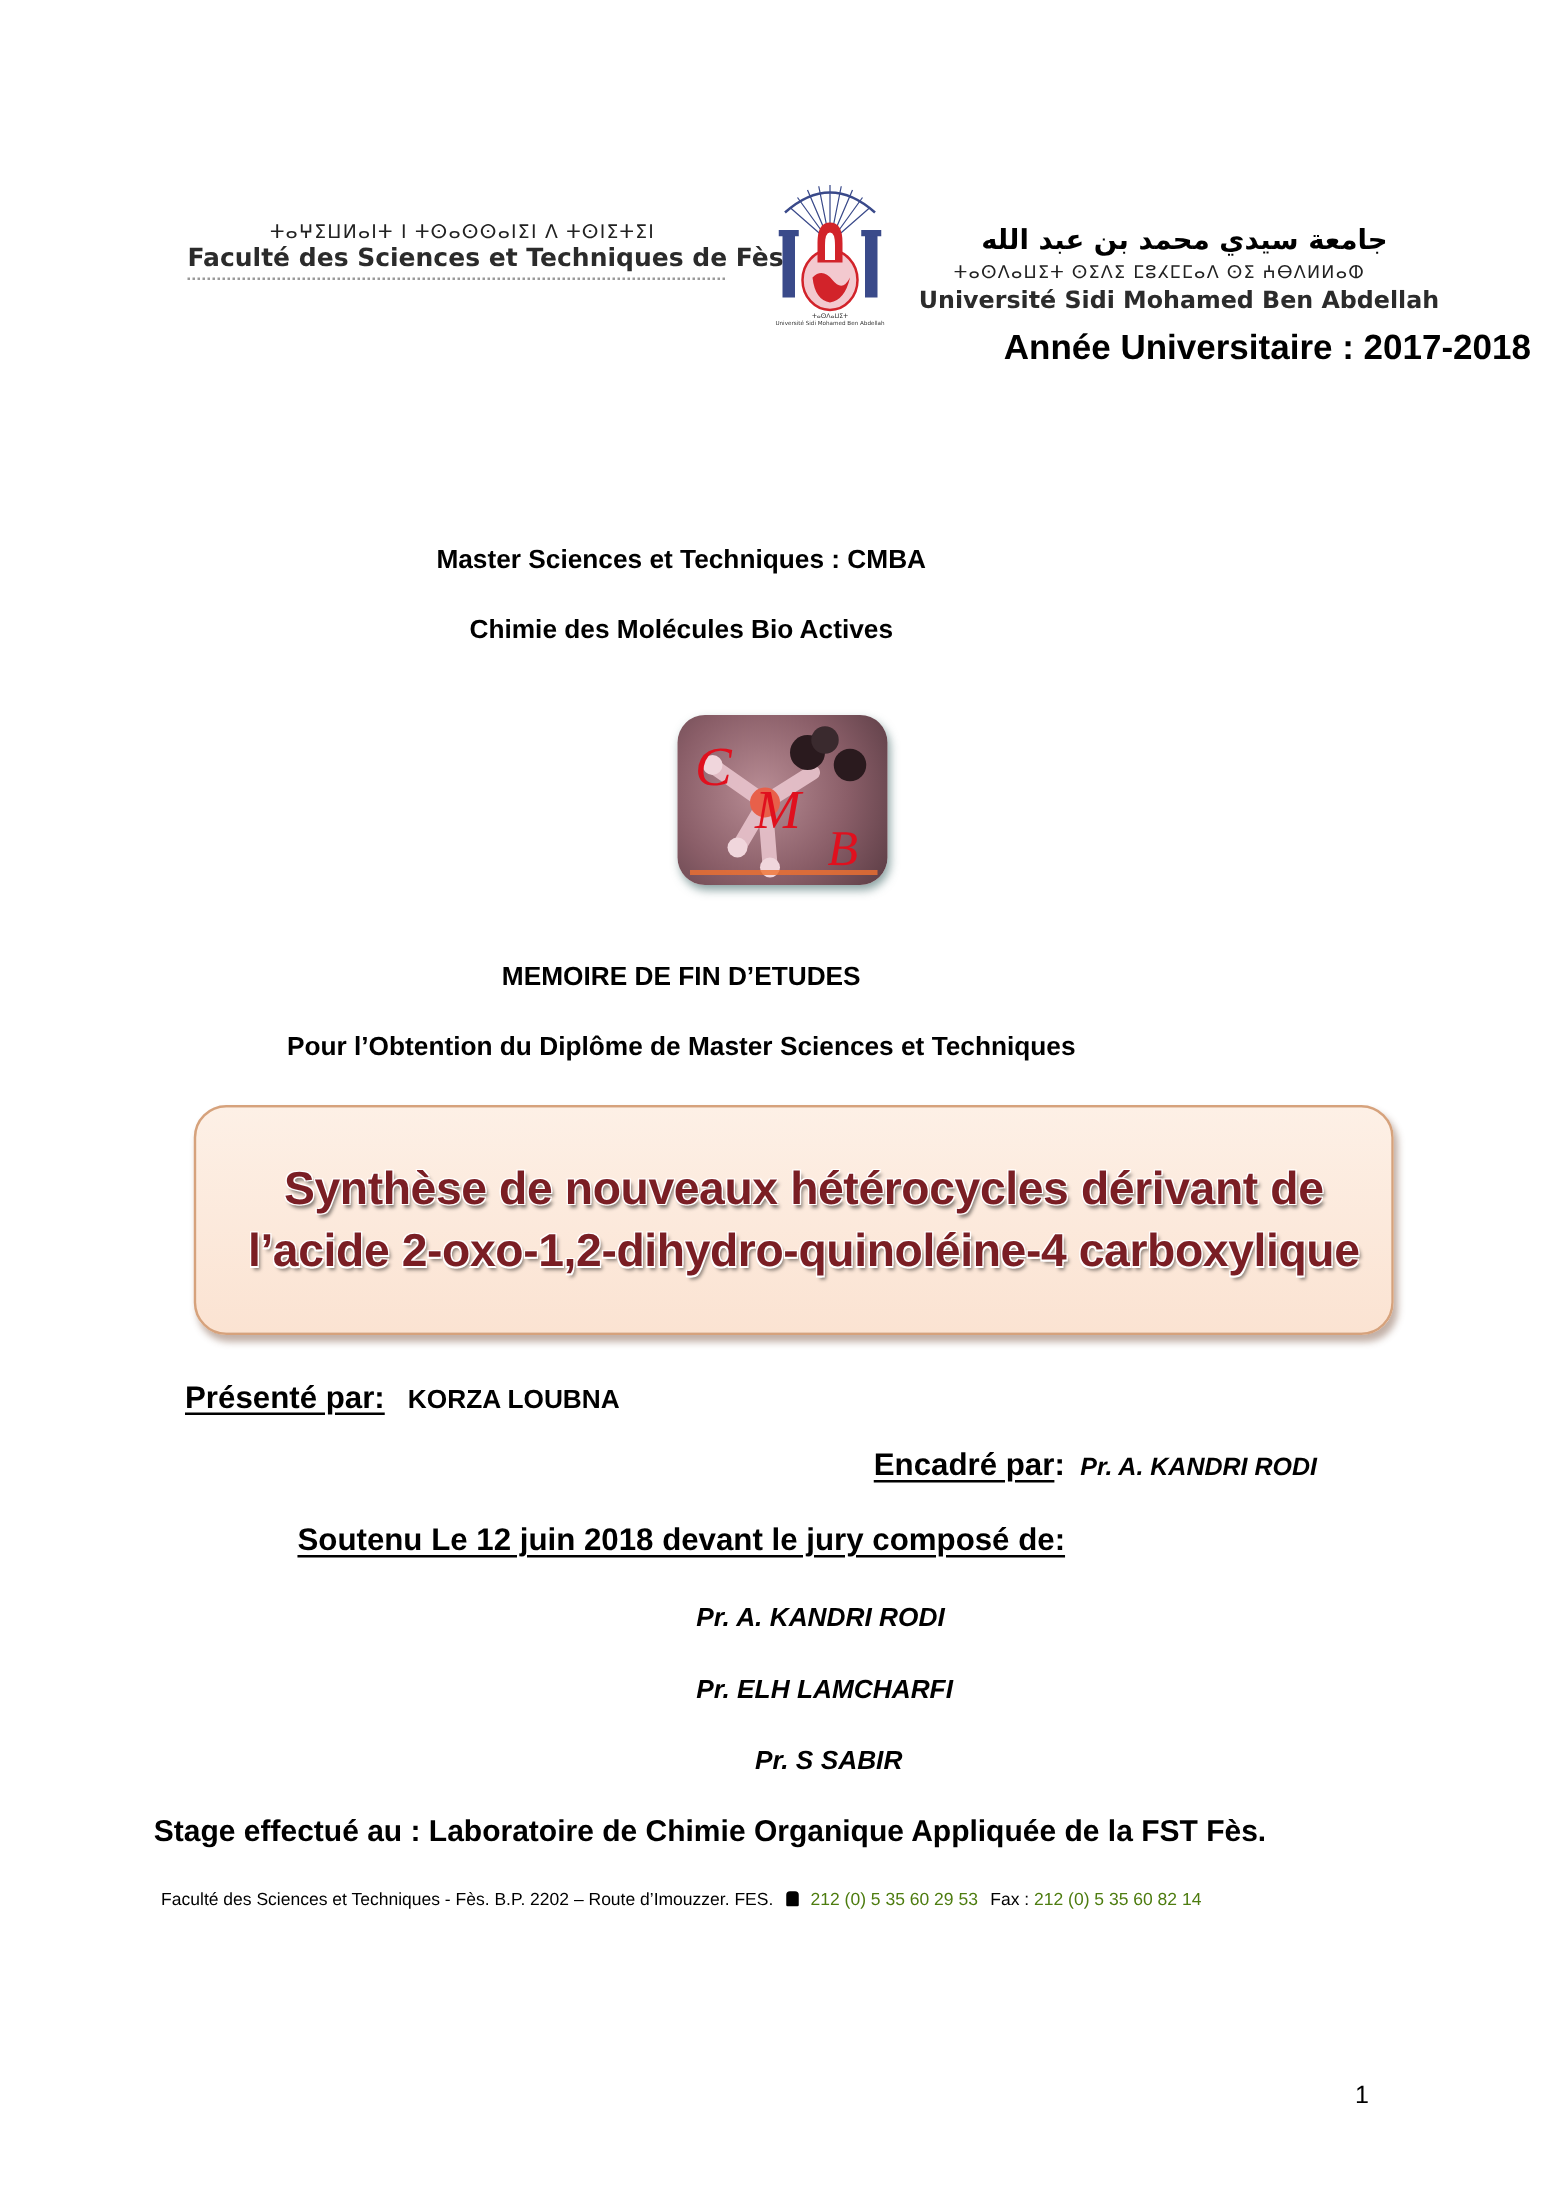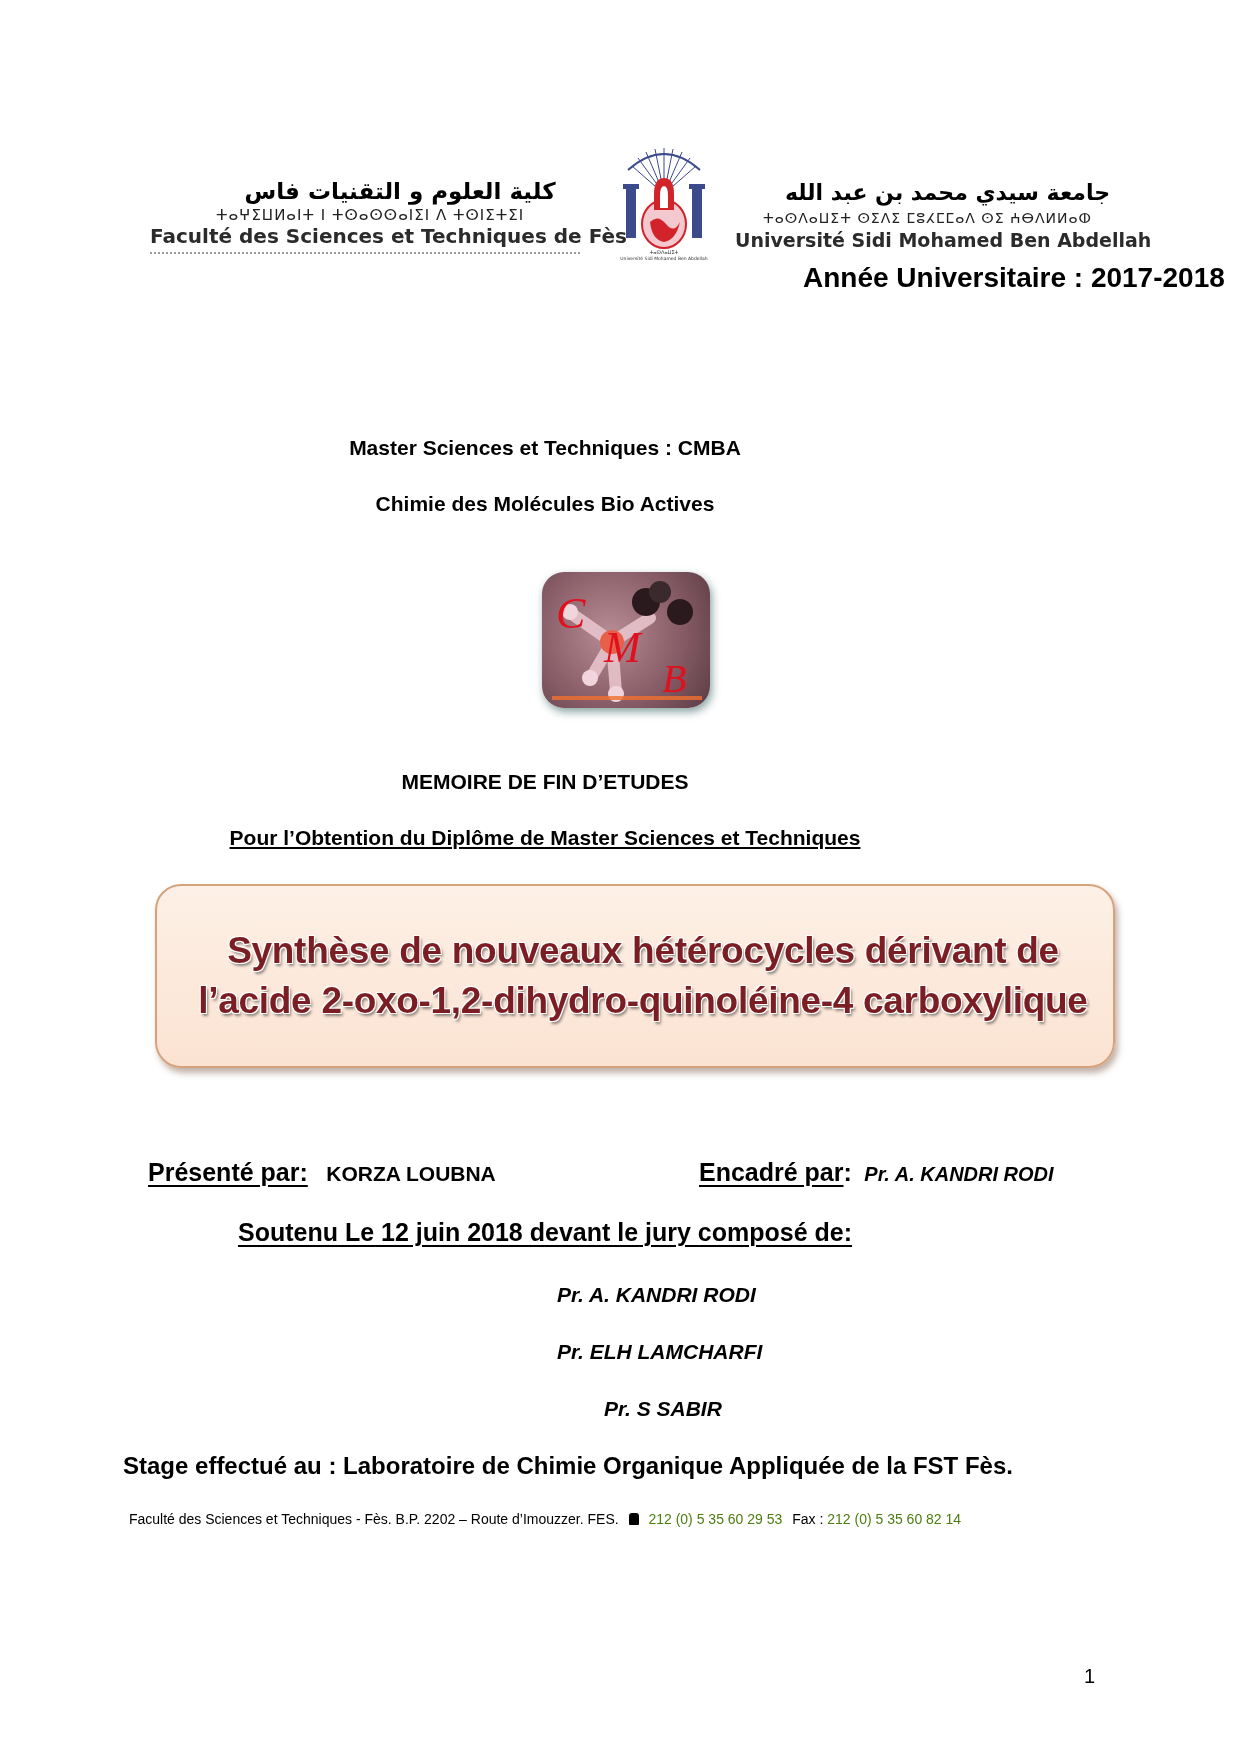--- a/index.html
+++ b/index.html
@@ -32,21 +32,20 @@
     background:radial-gradient(circle at 40% 45%, #b88c94 0%, #8a5e68 55%, #5a3c44 100%);
     box-shadow:2px 4px 8px rgba(60,100,100,0.6);
     overflow:hidden;
   }
   .link { color:#4d7c0f; }
 </style>
 </head>
 <body>
 
 <div class="abs" style="left:150px; top:176px; width:440px; text-align:center;">
-  <div class="arabic" style="font-size:23px; line-height:30px; margin-left:60px;">كلية العلوم و التقنيات فاس</div>
   <div class="tifinagh" style="font-size:15px; line-height:18px; color:#222;">ⵜⴰⵖⵉⵡⵍⴰⵏⵜ ⵏ ⵜⵙⴰⵙⵙⴰⵏⵉⵏ ⴷ ⵜⵙⵏⵉⵜⵉⵏ</div>
   <div class="fst-name" style="font-size:20px; line-height:24px; white-space:nowrap;">Faculté des Sciences et Techniques de Fès</div>
   <div class="dotline" style="margin-top:4px; width:430px;"></div>
 </div>
 
 <div class="abs" style="left:618px; top:144px; width:92px; height:118px;">
   <svg width="92" height="118" viewBox="0 0 92 118">
 
     <g stroke="#3a4a8a" stroke-width="1">
       <path d="M46 50 L14 22 M46 50 L20 14 M46 50 L28 8 M46 50 L37 5 M46 50 L46 4 M46 50 L55 5 M46 50 L64 8 M46 50 L72 14 M46 50 L78 22"></path>
@@ -94,28 +93,28 @@
     <circle cx="48" cy="106" r="8" fill="#f0d6dc"></circle>
     <circle cx="74" cy="122" r="8" fill="#f0d6dc"></circle>
     <text x="14" y="56" font-size="44" font-style="italic" fill="#e0101e" font-family="Liberation Serif, serif">C</text>
     <text x="62" y="90" font-size="44" font-style="italic" fill="#e0101e" font-family="Liberation Serif, serif">M</text>
     <text x="120" y="120" font-size="40" font-style="italic" fill="#e0101e" font-family="Liberation Serif, serif">B</text>
     <rect x="10" y="124" width="150" height="4" fill="#f07030" opacity="0.8"></rect>
   </svg>
 </div>
 
 <div class="abs center bold" style="top:770px; font-size:21px;">MEMOIRE DE FIN D’ETUDES</div>
-<div class="abs center bold" style="top:826px; font-size:21px;text-decoration:underline;">Pour l’Obtention du Diplôme de Master Sciences et Techniques</div>
+<div class="abs center bold" style="top:826px; font-size:21px;">Pour l’Obtention du Diplôme de Master Sciences et Techniques</div>
 
 <div class="abs title-box">
   <div class="title-line">Synthèse de nouveaux hétérocycles dérivant de</div>
   <div class="title-line">l’acide 2-oxo-1,2-dihydro-quinoléine-4 carboxylique</div>
 </div>
 
-<div class="abs" style="left:148px; top:1158px; white-space:nowrap;">
+<div class="abs" style="left:148px; top:1104px; white-space:nowrap;">
   <span class="bold ul" style="font-size:25px;">Présenté par:</span>
   <span class="bold" style="font-size:21px; margin-left:14px;">KORZA LOUBNA</span>
 </div>
 <div class="abs" style="left:699px; top:1158px; white-space:nowrap;">
   <span class="bold ul" style="font-size:25px;">Encadré par</span><span class="bold" style="font-size:25px;">:</span>
   <span class="ital" style="font-size:20px; margin-left:8px;">Pr. A. KANDRI  RODI</span>
 </div>
 
 <div class="abs center" style="top:1218px;">
   <span class="bold ul" style="font-size:25px;">Soutenu Le 12  juin 2018  devant le jury composé de:</span>

